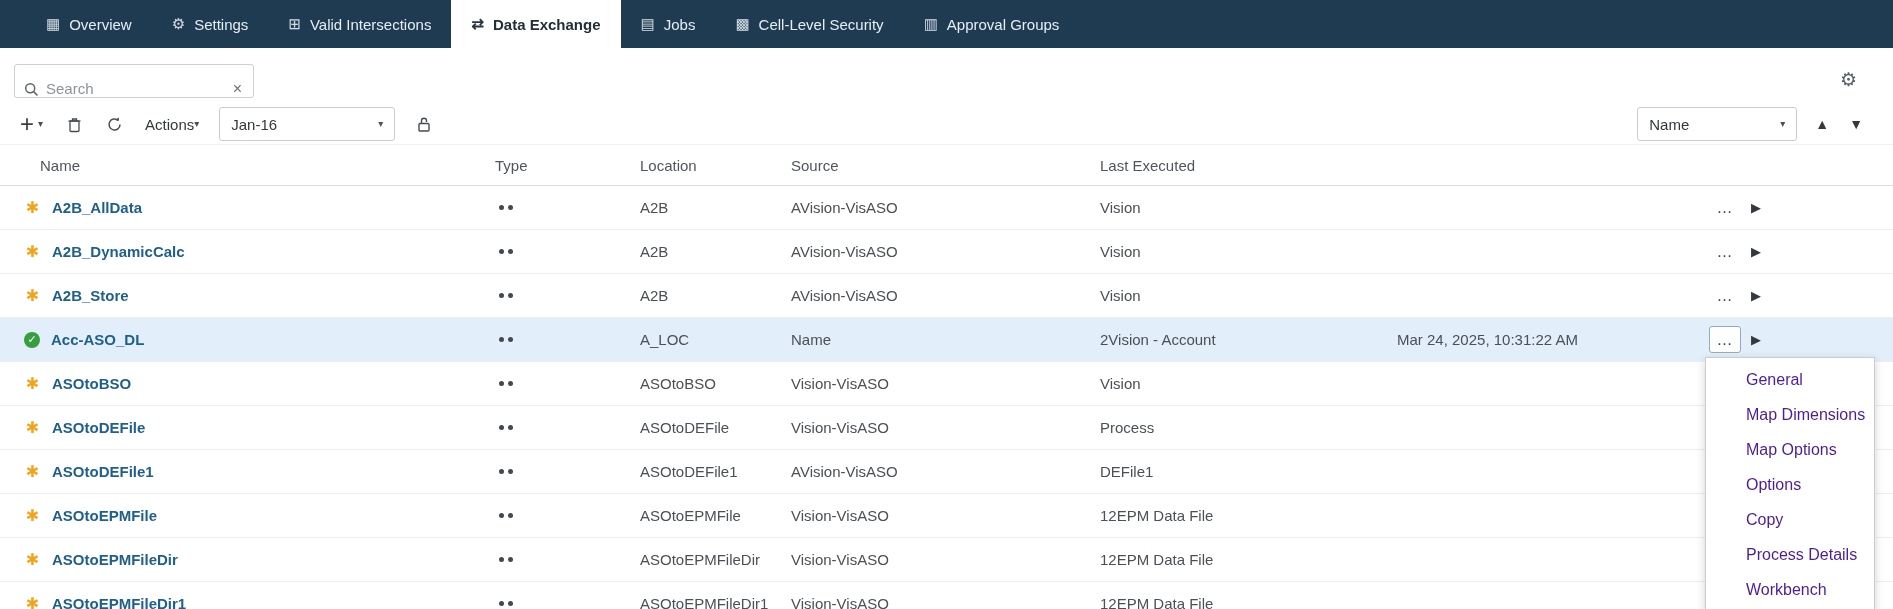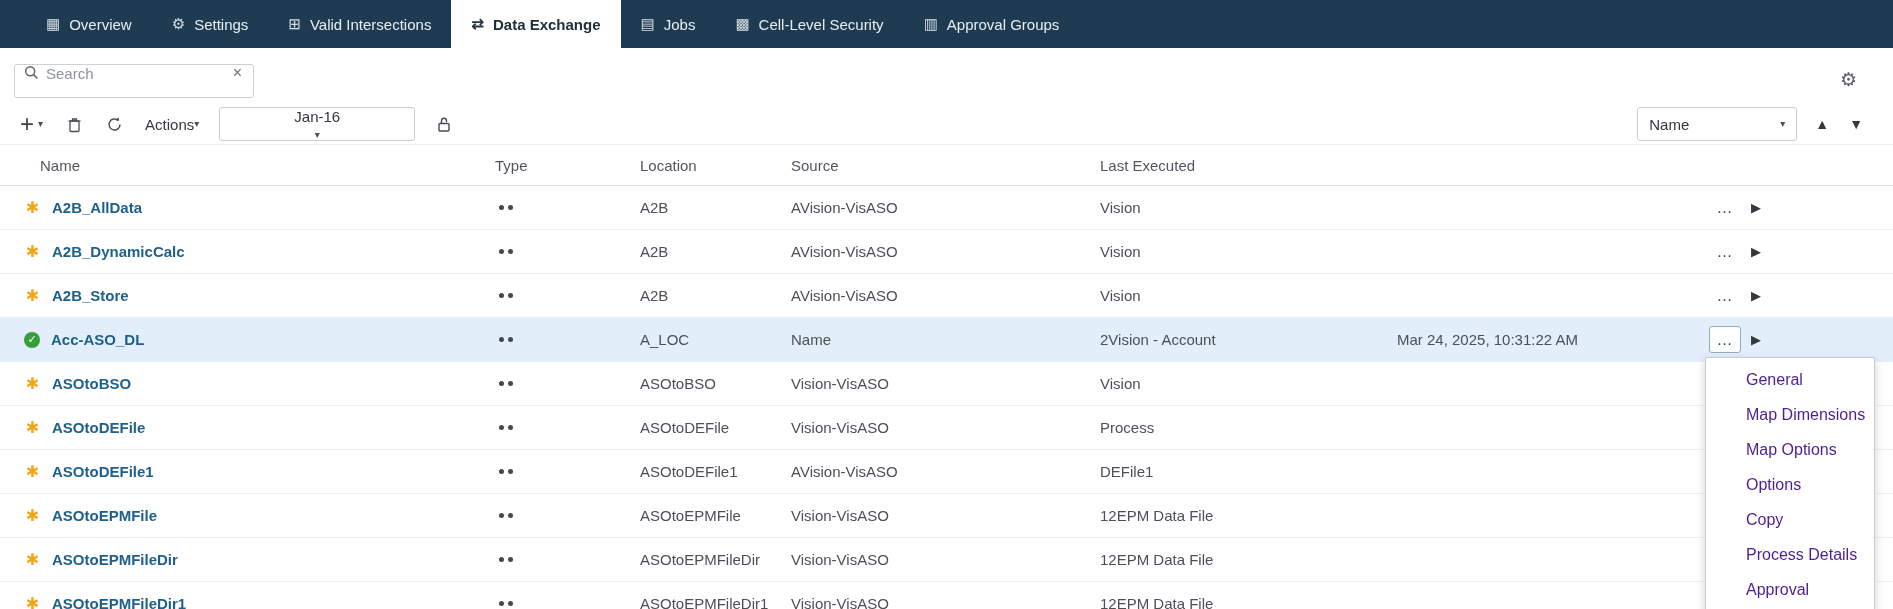--- a/index.html
+++ b/index.html
@@ -10,37 +10,37 @@
   
   .topnav { height: 48px; background: var(--nav-bg, #1f3b52); display: flex; align-items: stretch; padding-left: 26px; }
   .tabs { display: flex; align-items: stretch; }
   .tab { display: flex; align-items: center; gap: 9px; padding: 0 20px; color: #e7edf3; font-size: 15px; cursor: pointer; white-space: nowrap; }
   .tab .tab-icon { font-size: 15px; opacity: .9; }
   .tab.active { background: #fff; color: #222e38; font-weight: bold; }
   .tab.active .tab-icon { opacity: 1; color: #2a3640; }
 
   
   .search-row { position: relative; padding: 16px 0 0 14px; height: 50px; }
-  .search-box { width: 240px; height: 34px; border: 1px solid #ccd1d6; border-radius: 3px; display: flex; align-items: flex-start; padding: 0 9px; gap: 7px; background: #fff; }
+  .search-box { width: 240px; height: 34px; border: 1px solid #ccd1d6; border-radius: 3px; display: flex; align-items: flex-end; padding: 0 9px; gap: 7px; background: #fff; }
   .search-box input { border: none; outline: none; flex: 1; font-size: 15px; color: #33383d; font-family: "Liberation Sans", sans-serif; min-width: 0; }
   .search-box input::placeholder { color: #8d939a; }
   .clear-btn { background: none; border: none; color: #6a7076; font-size: 16px; line-height: 1; cursor: pointer; padding: 0 2px; }
   .gear { position: absolute; right: 36px; top: 22px; font-size: 19px; color: #596066; cursor: pointer; line-height: 1; }
 
   
   .toolbar { display: flex; justify-content: space-between; align-items: center; margin-top: 6px; padding: 0 28px 0 18px; height: 40px; }
   .tb-left, .tb-right { display: flex; align-items: center; }
   .tb-left { gap: 20px; }
   .tb-right { gap: 16px; }
   .icon-btn { background: none; border: none; cursor: pointer; display: flex; align-items: center; gap: 4px; color: #3a3f45; padding: 2px; }
   .plus-glyph { font-size: 24px; line-height: 20px; font-weight: normal; }
   .caret { font-size: 10px; color: #4c5258; line-height: 1; }
   .txt-btn { background: none; border: none; cursor: pointer; display: flex; align-items: center; font-size: 15px; color: #33383d; font-family: "Liberation Sans", sans-serif; }
   .selectbox { height: 34px; border: 1px solid #c7ccd1; border-radius: 3px; display: flex; align-items: center; justify-content: space-between; padding: 0 11px; font-size: 15px; color: #33383d; cursor: pointer; background: #fff; }
-  .selectbox.period { width: 196px; flex-direction: column; }
+  .selectbox.period { width: 176px; }
   .selectbox.sortfield { width: 160px; }
   .sort-btn { background: none; border: none; cursor: pointer; font-size: 14px; color: #34393f; line-height: 1; padding: 2px; }
 
   
   .grid-cols { display: grid; grid-template-columns: 495px 145px 151px 309px 297px 300px 1fr; }
   .thead { height: 42px; align-items: center; border-top: 1px solid #eef0f2; border-bottom: 1px solid #d9dce0; color: #50565e; font-size: 15px; }
   .th { padding-left: 0; cursor: pointer; }
   .th:first-child { padding-left: 40px; }
   .tr { height: 44px; align-items: center; border-bottom: 1px solid #eceef1; font-size: 15px; color: #4b5056; cursor: default; }
   .tr.selected { background: var(--selected-row, #e2eefa); }
@@ -338,16 +338,16 @@
       </div>
   </div>
 
   <div class="context-menu">
       <div class="menu-item">General</div>
       <div class="menu-item">Map Dimensions</div>
       <div class="menu-item">Map Options</div>
       <div class="menu-item">Options</div>
       <div class="menu-item">Copy</div>
       <div class="menu-item">Process Details</div>
-      <div class="menu-item">Approval</div>
+      <div class="menu-item">Workbench</div>
     </div>
 
 </div>
 
 </body></html>

